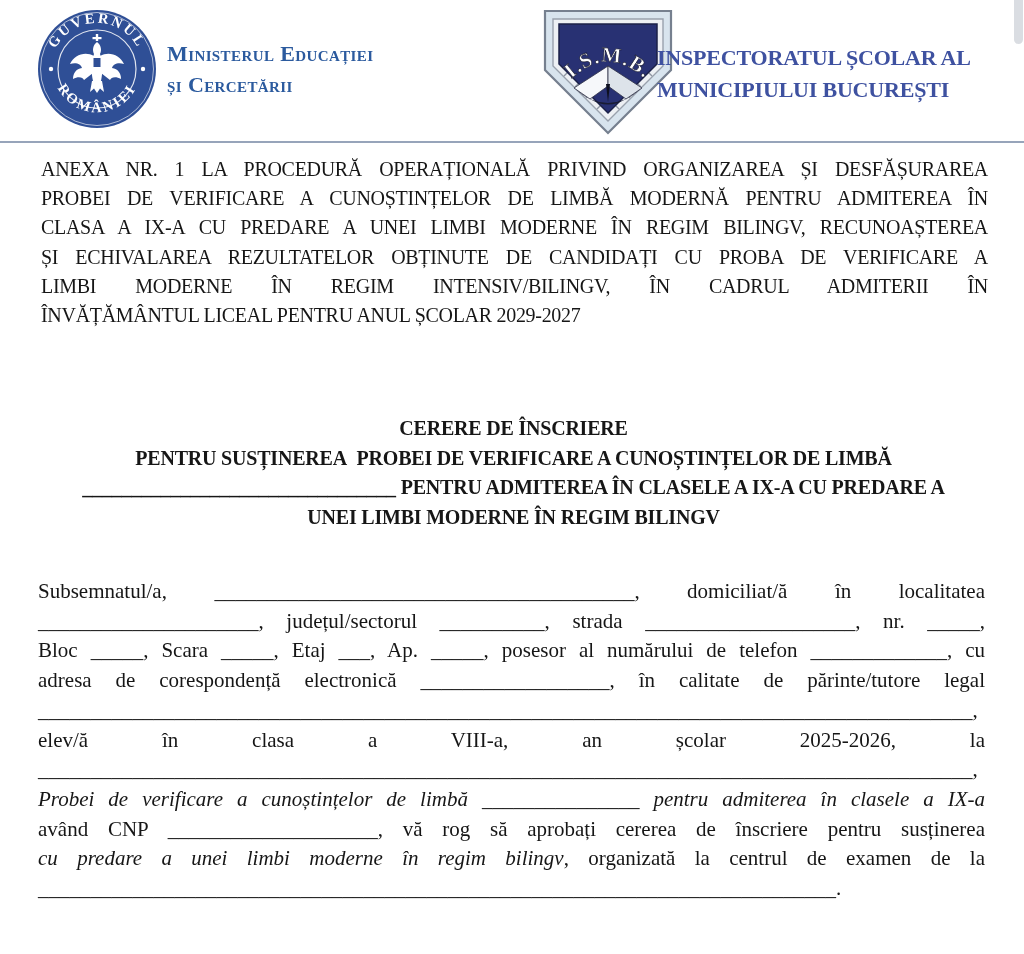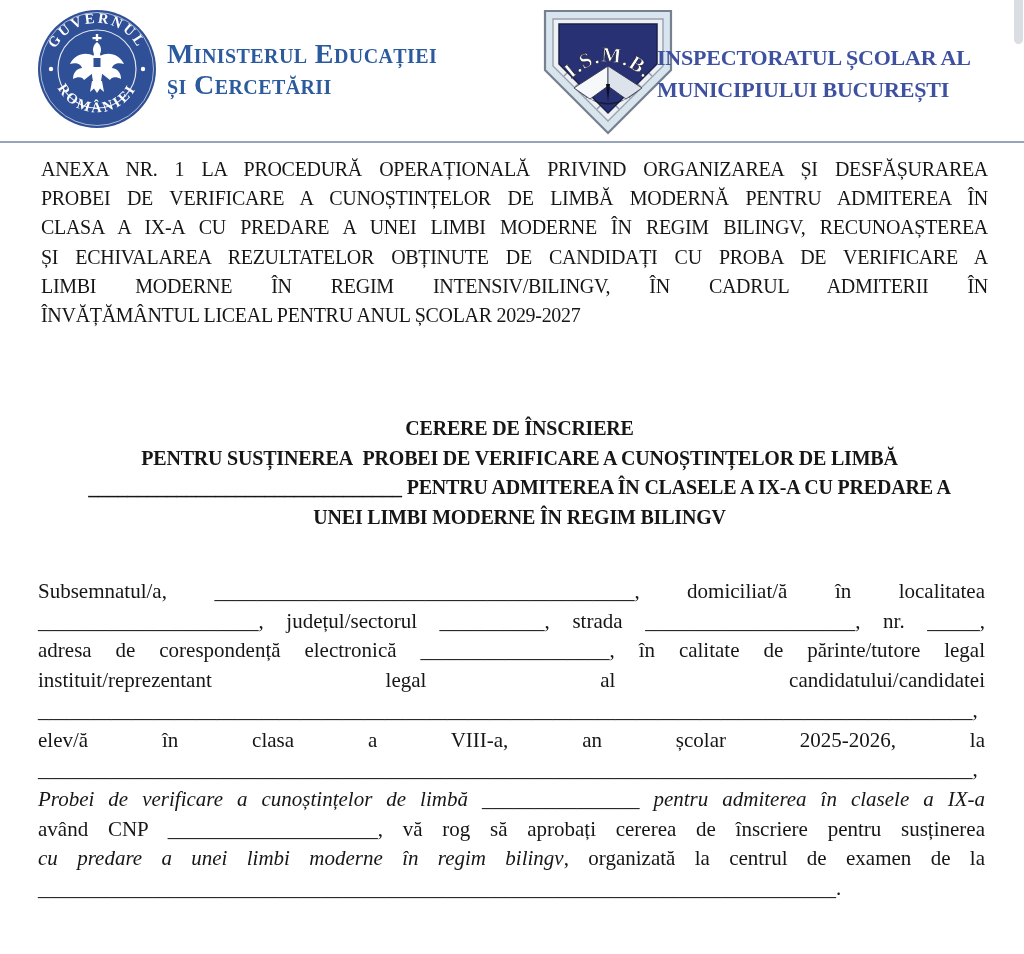--- a/index.html
+++ b/index.html
@@ -4,33 +4,33 @@
 <style>
   html,body{margin:0;padding:0}
   body{
     width:1024px;height:954px;background:#ffffff;position:relative;overflow:hidden;
     font-family:"Liberation Serif", serif;color:#161616;
   }
   .abs{position:absolute}
   
   #gov-seal{left:36px;top:8px}
   #ministry{left:167px;top:38px;font-weight:bold;font-variant:small-caps;
-            font-size:28px;line-height:31px;letter-spacing:.4px;color:var(--ministry-blue)}
+            font-size:22px;line-height:31px;letter-spacing:.4px;color:var(--ministry-blue)}
   #ismb-shield{left:540px;top:6px}
   #inspectorate{left:657px;top:42px;font-weight:bold;font-size:22px;line-height:32px;
                 letter-spacing:-.2px;color:var(--inspectorate-blue)}
   #header-rule{left:0;top:141px;width:1024px;height:2px;background:var(--rule-gray)}
   #scrollbar-thumb{right:1px;top:-10px;width:9px;height:54px;border-radius:5px;background:#dadde2}
   
   #annex{left:41px;top:155px;width:947px;font-weight:normal;font-size:20px;
          line-height:29.2px;letter-spacing:-.3px}
   .h-line{text-align:justify;text-align-last:justify}
   .h-line.last{text-align-last:left}
   
-  #title{left:46px;top:414px;width:947px;font-weight:bold;font-size:20px;
+  #title{left:40px;top:414px;width:947px;font-weight:bold;font-size:20px;
          line-height:29.6px;letter-spacing:-.2px;text-align:center}
   
   #form-body{left:38px;top:577px;width:947px;font-size:21px;line-height:29.7px}
   .b-line{text-align:justify;text-align-last:justify}
   .b-line.last{text-align-last:left}
   .i{font-style:italic}
 </style>
 </head>
 <body style="--ministry-blue: #2b5a9e; --inspectorate-blue: #3e51a0; --seal-blue: #2f4f96; --shield-navy: #283173; --rule-gray: #97a4ba;">
 
@@ -108,22 +108,22 @@
 <div id="title" class="abs">
     <div class="t-line">CERERE DE ÎNSCRIERE</div>
     <div class="t-line">PENTRU SUSȚINEREA&nbsp; PROBEI DE VERIFICARE A CUNOȘTINȚELOR DE LIMBĂ</div>
     <div class="t-line">________________________________ PENTRU ADMITEREA ÎN CLASELE A IX-A CU PREDARE A</div>
     <div class="t-line">UNEI LIMBI MODERNE ÎN REGIM BILINGV</div>
   </div>
 
 <div id="form-body" class="abs">
     <div class="b-line"><span>Subsemnatul/a, ________________________________________, domiciliat/ă în localitatea</span></div>
     <div class="b-line"><span>_____________________, județul/sectorul __________, strada ____________________, nr. _____,</span></div>
+    <div class="b-line"><span>Bloc _____, Scara _____, Etaj ___, Ap. _____, posesor al numărului de telefon _____________, cu</span></div>
     <div class="b-line"><span>adresa de corespondență electronică __________________, în calitate de părinte/tutore legal</span></div>
-    <div class="b-line"><span>instituit/reprezentant legal al candidatului/candidatei</span></div>
     <div class="b-line last"><span>_________________________________________________________________________________________,</span></div>
     <div class="b-line"><span>elev/ă în clasa a VIII-a, an școlar 2025-2026, la</span></div>
     <div class="b-line last"><span>_________________________________________________________________________________________,</span></div>
     <div class="b-line"><span class="i">Probei de verificare a cunoștințelor de limbă </span><span>_______________ </span><span class="i">pentru admiterea în clasele a IX-a</span></div>
     <div class="b-line"><span>având CNP ____________________, vă rog să aprobați cererea de înscriere pentru susținerea</span></div>
     <div class="b-line"><span class="i">cu predare a unei limbi moderne în regim bilingv</span><span>, organizată la centrul de examen de la</span></div>
     <div class="b-line last"><span>____________________________________________________________________________.</span></div>
   </div>
 
 </body></html>

